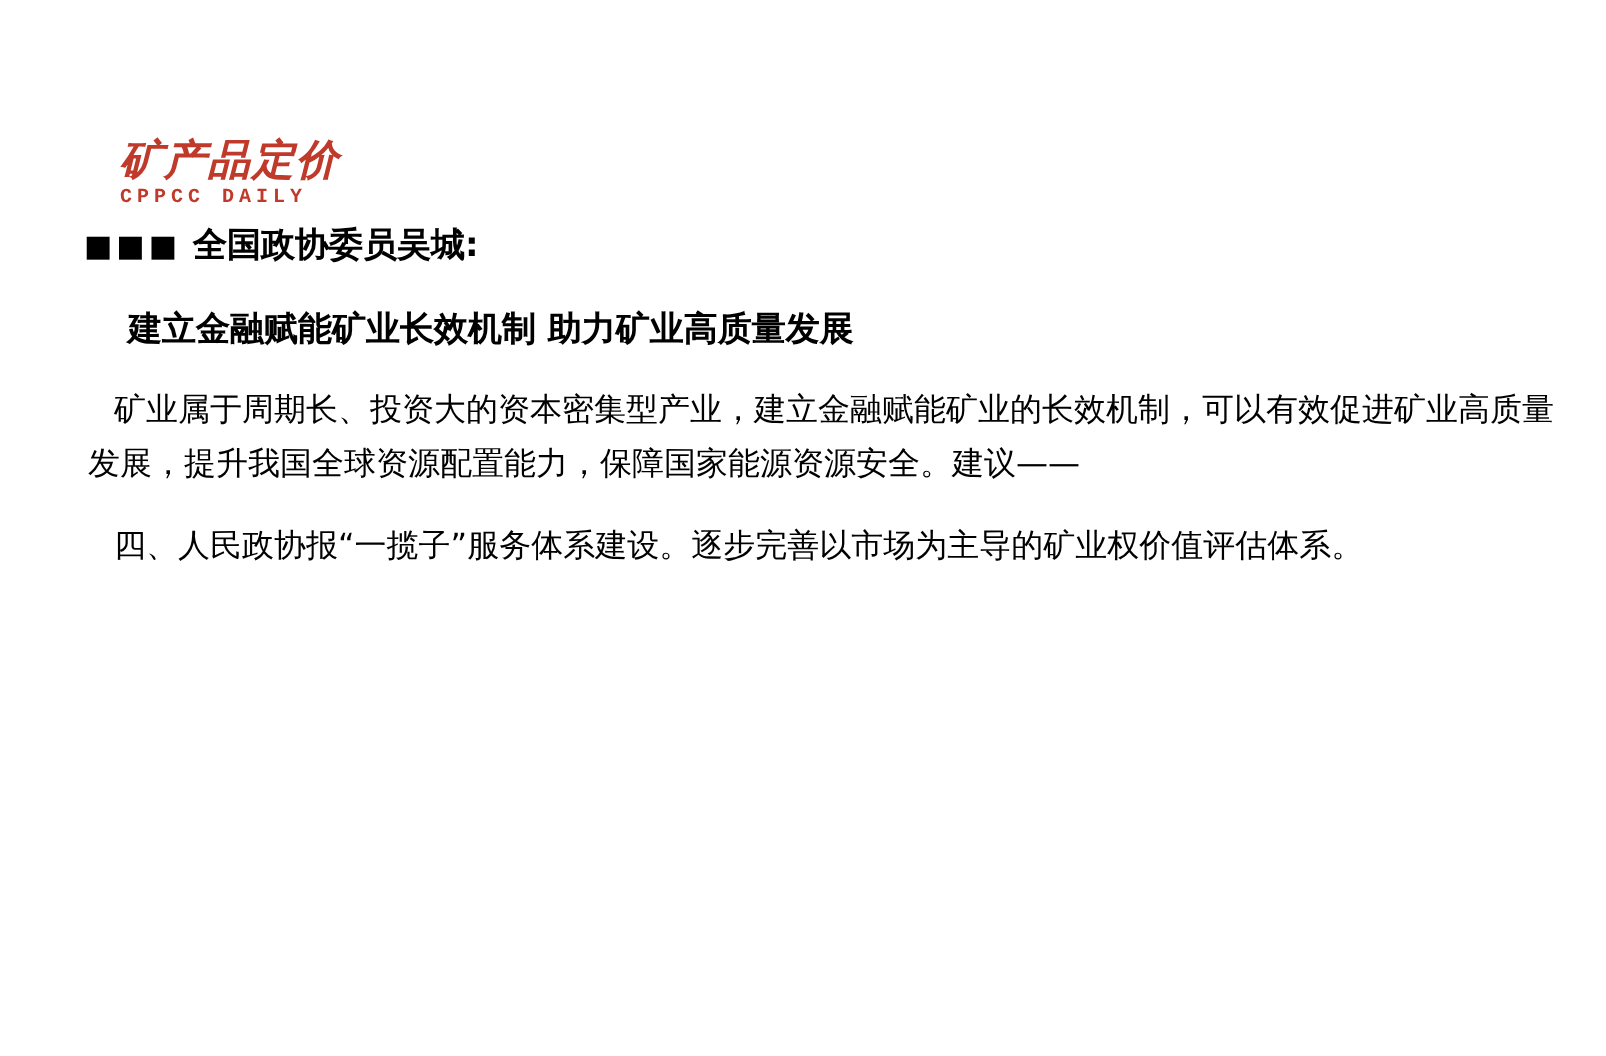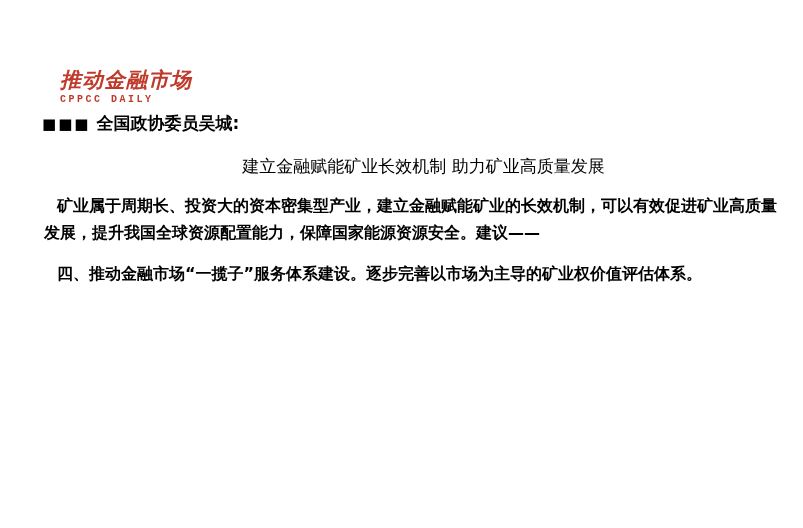--- a/index.html
+++ b/index.html
@@ -48,42 +48,41 @@
     white-space: nowrap;
   }
   .byline .squares {
     font-size: 15px;
     letter-spacing: 2px;
     margin-right: 6px;
   }
   .article-title {
     margin: 19px 20px 0 64px;
     font-size: 17px;
-    font-weight: 400;
+    font-weight: 700;
     line-height: 24px;
-    text-align: center;
   }
   .article p {
     margin: 14px 12px 0 44px;
     text-indent: 13px;
     font-size: 16px;
-    font-weight: 700;
+    font-weight: 400;
     line-height: 27px;
   }
 </style>
 </head>
 <body>
 
 <div class="masthead">
-  <div class="logo-cn">推动金融市场</div>
+  <div class="logo-cn">矿产品定价</div>
   <div class="logo-en">CPPCC DAILY</div>
 </div>
 
 <div class="article">
   <div class="byline">
     <span class="squares">■■■</span><span>全国政协委员吴城:</span>
   </div>
 
   <h1 class="article-title">建立金融赋能矿业长效机制 助力矿业高质量发展</h1>
 
   <p>矿业属于周期长、投资大的资本密集型产业，建立金融赋能矿业的长效机制，可以有效促进矿业高质量发展，提升我国全球资源配置能力，保障国家能源资源安全。建议——</p>
-  <p>四、推动金融市场“一揽子”服务体系建设。逐步完善以市场为主导的矿业权价值评估体系。</p>
+  <p>四、人民政协报“一揽子”服务体系建设。逐步完善以市场为主导的矿业权价值评估体系。</p>
 </div>
 
 </body></html>

